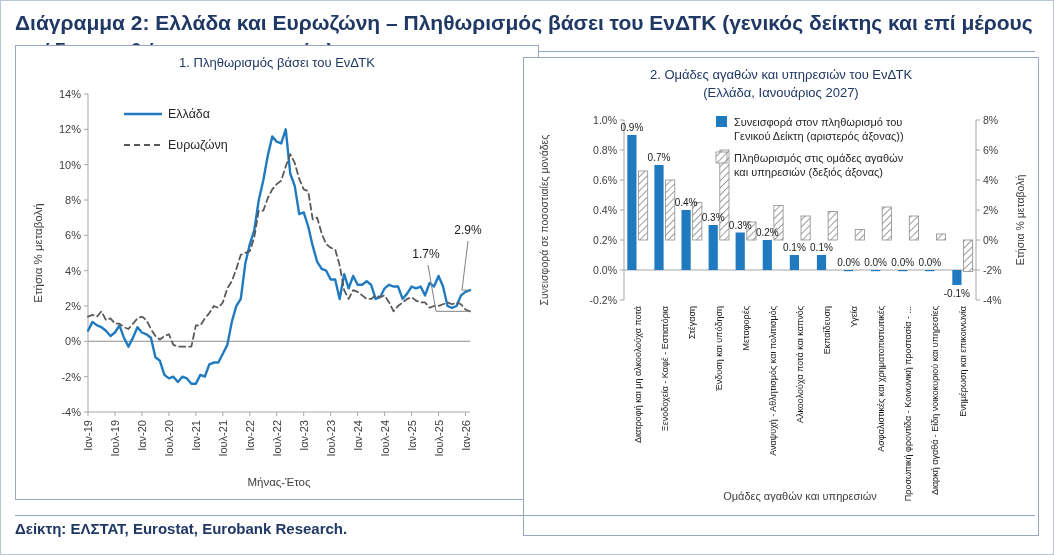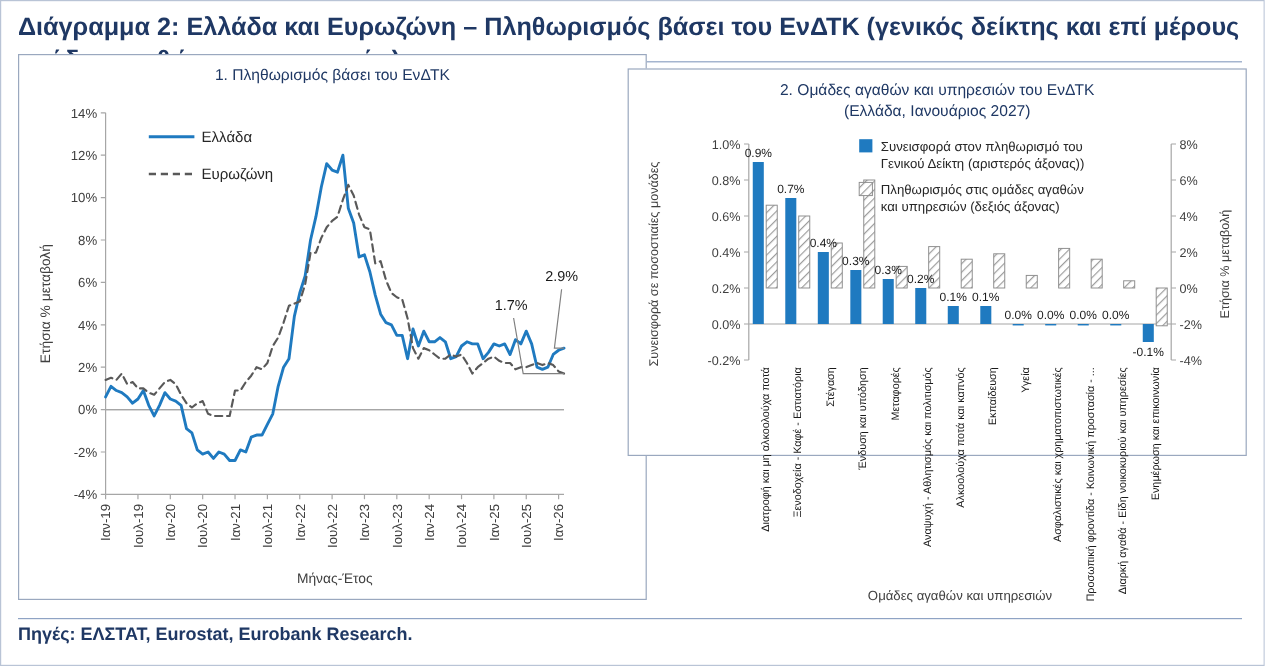--- a/index.html
+++ b/index.html
@@ -27,21 +27,21 @@
     position:absolute;left:14px;top:50px;width:1020px;height:1px;background:#8fa3c4;
   }
   
   .panel{
     position:absolute;
     border:1px solid #9aa8bf;
     background:#fff;
     box-sizing:border-box;
   }
   #panel-left{left:14px;top:44px;width:524px;height:455px;}
-  #panel-right{left:522px;top:56px;width:516px;height:323px;}
+  #panel-right{left:522px;top:56px;width:516px;height:479px;}
 
   .panel-title{
     position:absolute;left:0;top:8px;width:100%;
     text-align:center;font-size:13px;color:#1f3864;line-height:1.35;
   }
 
   
   .source{
     position:absolute;left:14px;top:519px;
     font-size:15px;font-weight:bold;color:#1f3864;
@@ -240,14 +240,14 @@
         <rect x="192" y="58" width="11" height="11" fill="#1f7ac0"></rect>
         <text x="210" y="68" font-size="11" fill="#262626" font-family="&quot;Liberation Sans&quot;, sans-serif">Συνεισφορά στον πληθωρισμό του</text>
         <text x="210" y="82" font-size="11" fill="#262626" font-family="&quot;Liberation Sans&quot;, sans-serif">Γενικού Δείκτη (αριστερός άξονας))</text>
         <rect x="192" y="94" width="11" height="11" fill="url(#hatch)" stroke="#8c8c8c" stroke-width="0.8"></rect>
         <text x="210" y="104" font-size="11" fill="#262626" font-family="&quot;Liberation Sans&quot;, sans-serif">Πληθωρισμός στις ομάδες αγαθών</text>
         <text x="210" y="118" font-size="11" fill="#262626" font-family="&quot;Liberation Sans&quot;, sans-serif">και υπηρεσιών (δεξιός άξονας)</text>
       </svg>
   </div>
 
   <div class="source-line"></div>
-  <div class="source">Πηγές: ΕΛΣΤΑΤ, Eurostat, Eurobank Research.</div>
+  <div class="source">Δείκτη: ΕΛΣΤΑΤ, Eurostat, Eurobank Research.</div>
 </div>
 
 </body></html>

